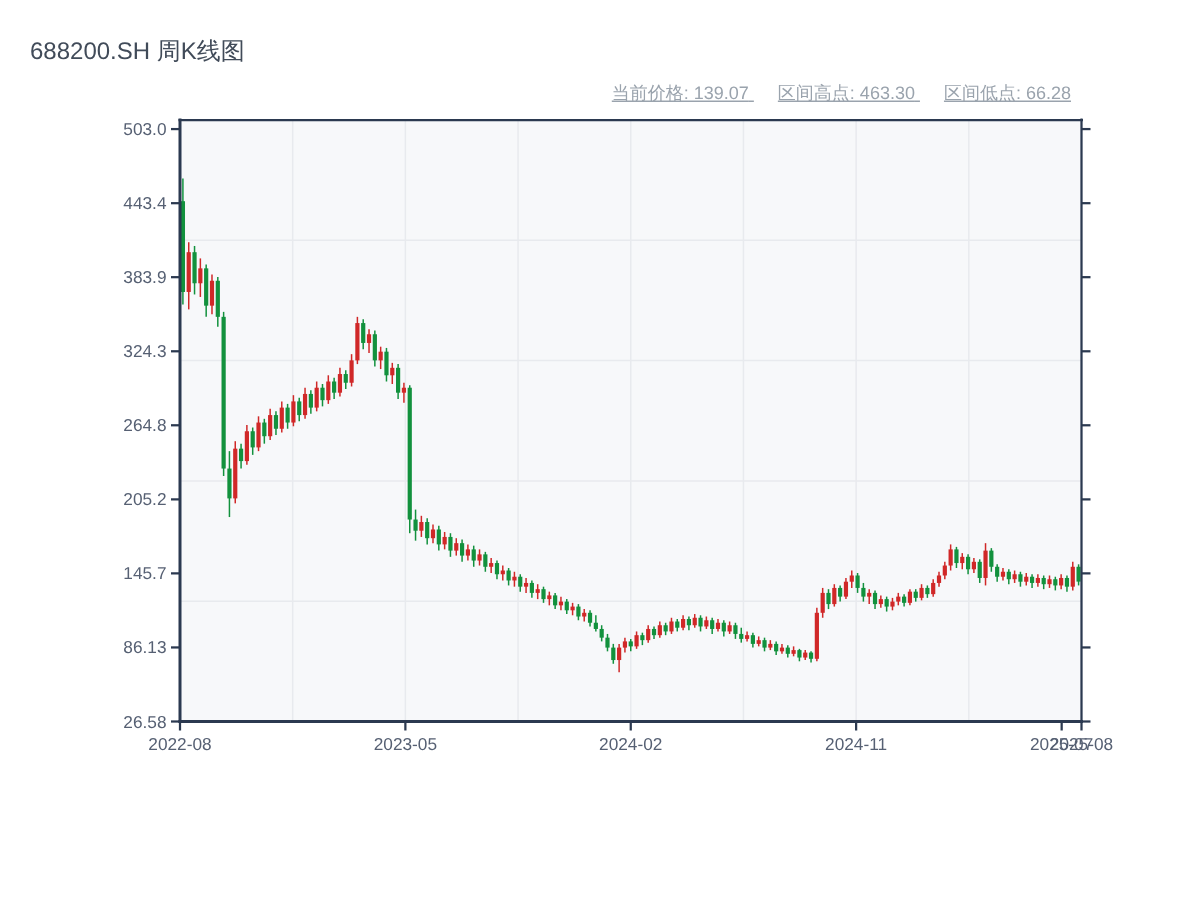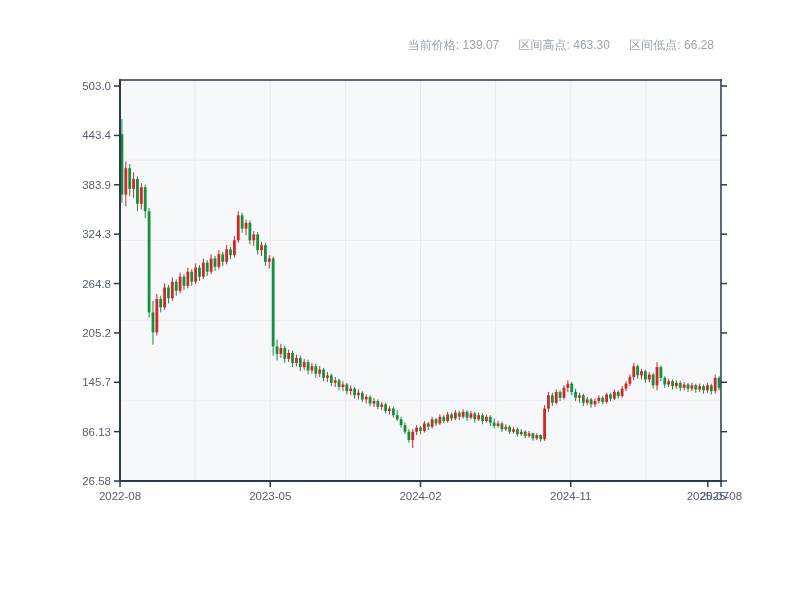--- a/index.html
+++ b/index.html
@@ -1,29 +1,30 @@
 <!DOCTYPE html>
 <html><head>
 <meta charset="utf-8">
 <style>
   html,body{margin:0;padding:0;background:#ffffff;}
   .page{position:relative;width:800px;height:600px;background:#ffffff;overflow:hidden;
         font-family:"Liberation Sans","DejaVu Sans",sans-serif;}
   .title{position:absolute;left:20px;top:24px;font-size:16px;font-weight:500;color:#414b59;margin:0;}
   .subtitle{position:absolute;left:20px;top:51px;font-size:12px;color:#9aa3ad;}
-  .stats{position:absolute;right:86px;top:37px;font-size:12px;color:#9aa3ad;white-space:nowrap;}
+  .stats{position:absolute;right:86px;top:54px;font-size:12px;color:#9aa3ad;white-space:nowrap;text-decoration:underline;}
   .stats span{margin-left:16px;}
   .stats span:first-child{margin-left:0;}
   svg{position:absolute;left:0;top:0;}
   text{font-family:"Liberation Sans","DejaVu Sans",sans-serif;}
 </style>
 </head>
 <body>
 
 <div class="page">
+  <h1 class="title">688200.SH 周K线图</h1>
   <div class="stats">
     <span>当前价格: 139.07</span>
     <span>区间高点: 463.30</span>
     <span>区间低点: 66.28</span>
   </div>
   <svg id="chart" width="800" height="600" viewBox="0 0 800 600">
       <rect x="120" y="80" width="601" height="401" fill="#f7f8fa"></rect>
       <g stroke="#e8eaee" stroke-width="1">
         <line x1="195.125" y1="80" x2="195.125" y2="481"></line>
         <line x1="270.25" y1="80" x2="270.25" y2="481"></line>

